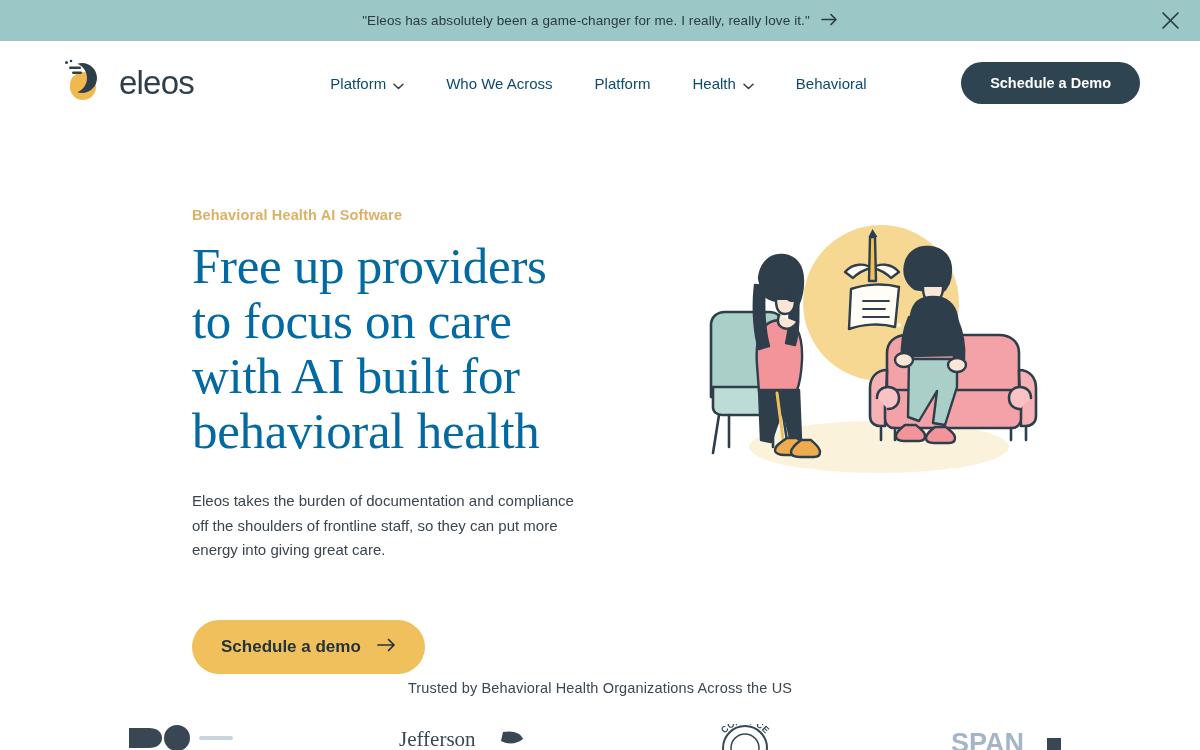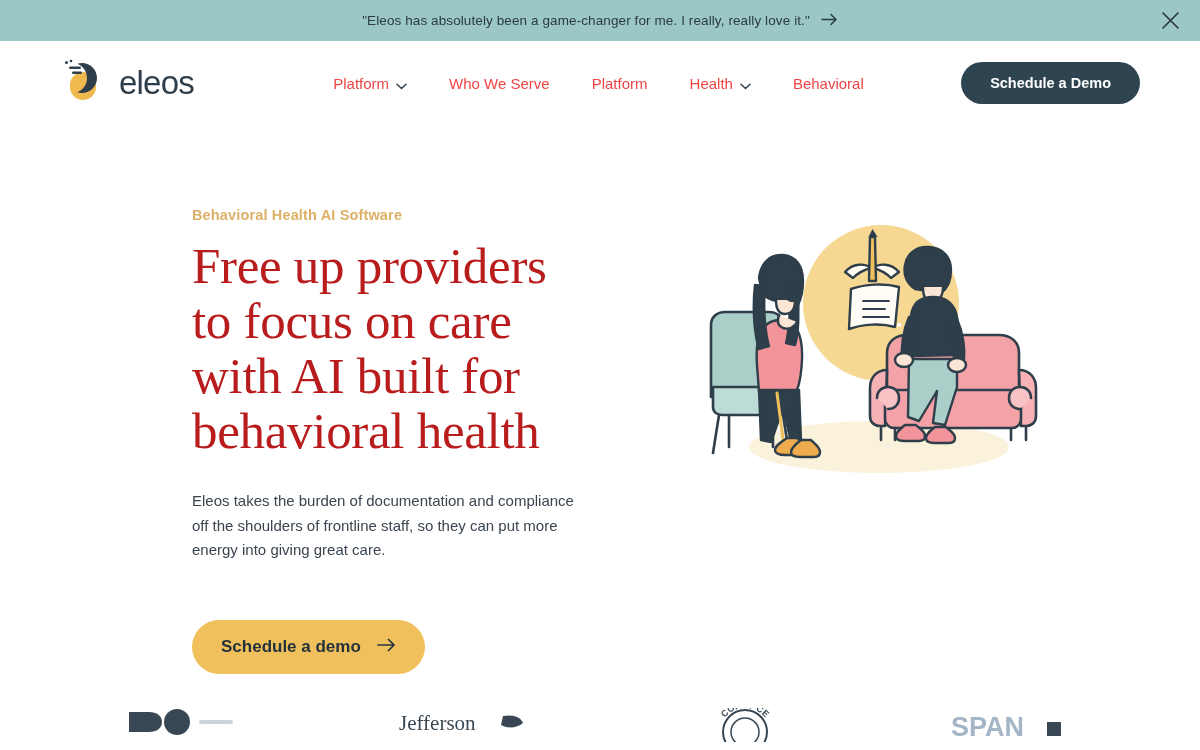--- a/index.html
+++ b/index.html
@@ -56,21 +56,21 @@
 
   .nav {
     flex: 1;
     display: flex; align-items: center; justify-content: center;
     gap: 42px;
     margin-left: 42px;
   }
   .nav-item {
     display: flex; align-items: center; gap: 7px;
     font-size: 15px;
-    color: #ef4444;
+    color: #0c4a6e;
     cursor: pointer;
     white-space: nowrap;
   }
   .chev { display: block; margin-top: 2px; }
 
   .demo-btn {
     background: #2e4450;
     color: #ffffff;
     font-size: 14.5px;
     font-weight: bold;
@@ -93,21 +93,21 @@
     font-size: 14.5px;
     color: #ddb067;
     font-weight: bold;
     letter-spacing: .15px;
     margin-bottom: 16px;
   }
   .hero-title {
     font-family: "Liberation Serif", serif;
     font-size: 51px;
     line-height: 1.08;
-    color: #b91c1c;
+    color: #0369a1;
     font-weight: 400;
     letter-spacing: -0.3px;
     margin-bottom: 30px;
   }
   .hero-body {
     font-size: 15px;
     line-height: 1.62;
     color: #3a4550;
     width: 400px;
     margin-bottom: 58px;
@@ -196,21 +196,21 @@
     <div class="nav-item">
       <span>Platform</span>
       <span class="chev">
         <svg width="11" height="7" viewBox="0 0 11 7" fill="none">
             <path d="M1 1.3l4.5 4.2L10 1.3" stroke="#2f3e48" stroke-width="1.5" stroke-linecap="round" stroke-linejoin="round"></path>
           </svg>
       </span>
     </div>
 
     <div class="nav-item">
-      <span>Who We Serve</span>
+      <span>Who We Across</span>
     </div>
 
     <div class="nav-item">
       <span>Platform</span>
     </div>
 
     <div class="nav-item">
       <span>Health</span>
       <span class="chev">
         <svg width="11" height="7" viewBox="0 0 11 7" fill="none">
@@ -311,20 +311,21 @@
           <path d="M236 212c-5 4-9 7-9 11 0 3 3 5 8 5h15c4 0 6-2 6-5 0-5-5-7-9-11z" fill="#f3949b"></path>
           <ellipse cx="205" cy="145" rx="9" ry="7" fill="#fbe6d6"></ellipse>
           <ellipse cx="258" cy="150" rx="9" ry="7" fill="#fbe6d6"></ellipse>
         </g>
       </svg>
     </span>
   </div>
 </div>
 
 <div class="trusted">
+  <div class="trusted-title">Trusted by Behavioral Health Organizations Across the US</div>
 
   <div class="logo-row">
 
     <span class="partner">
       <svg width="120" height="34" viewBox="0 0 120 34">
         <path d="M10 4h20c8 0 13 4 13 10s-5 10-13 10H10z" fill="#2e3e4a"></path>
         <circle cx="58" cy="14" r="13" fill="#2e3e4a"></circle>
         <rect x="80" y="12" width="34" height="4" rx="2" fill="#c8d2da"></rect>
       </svg>
     </span>

